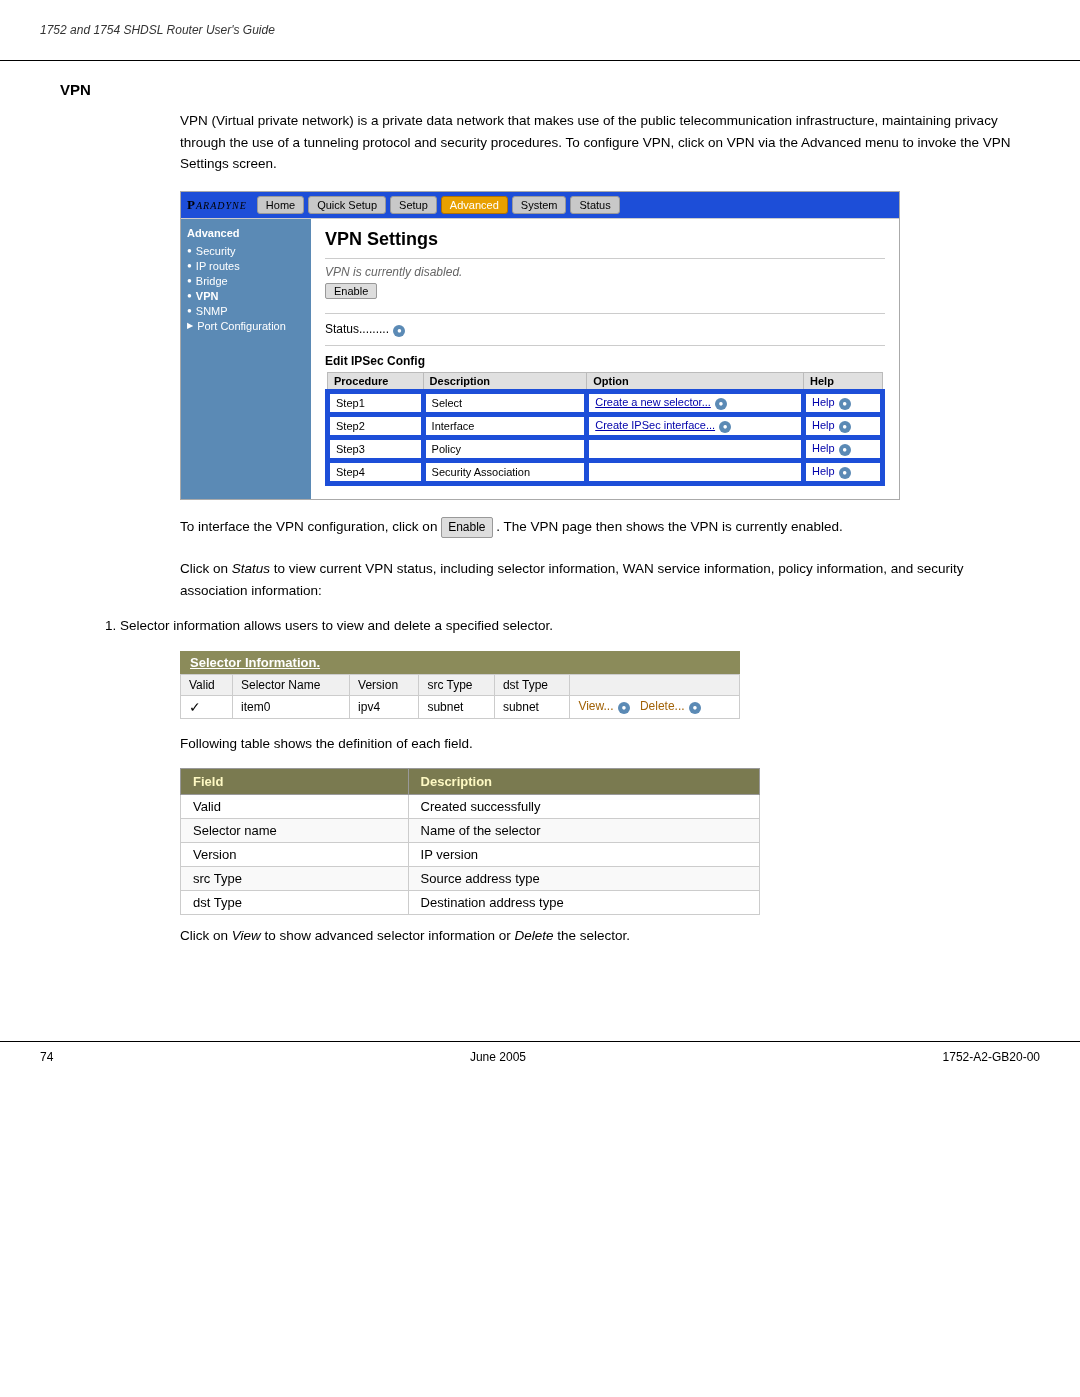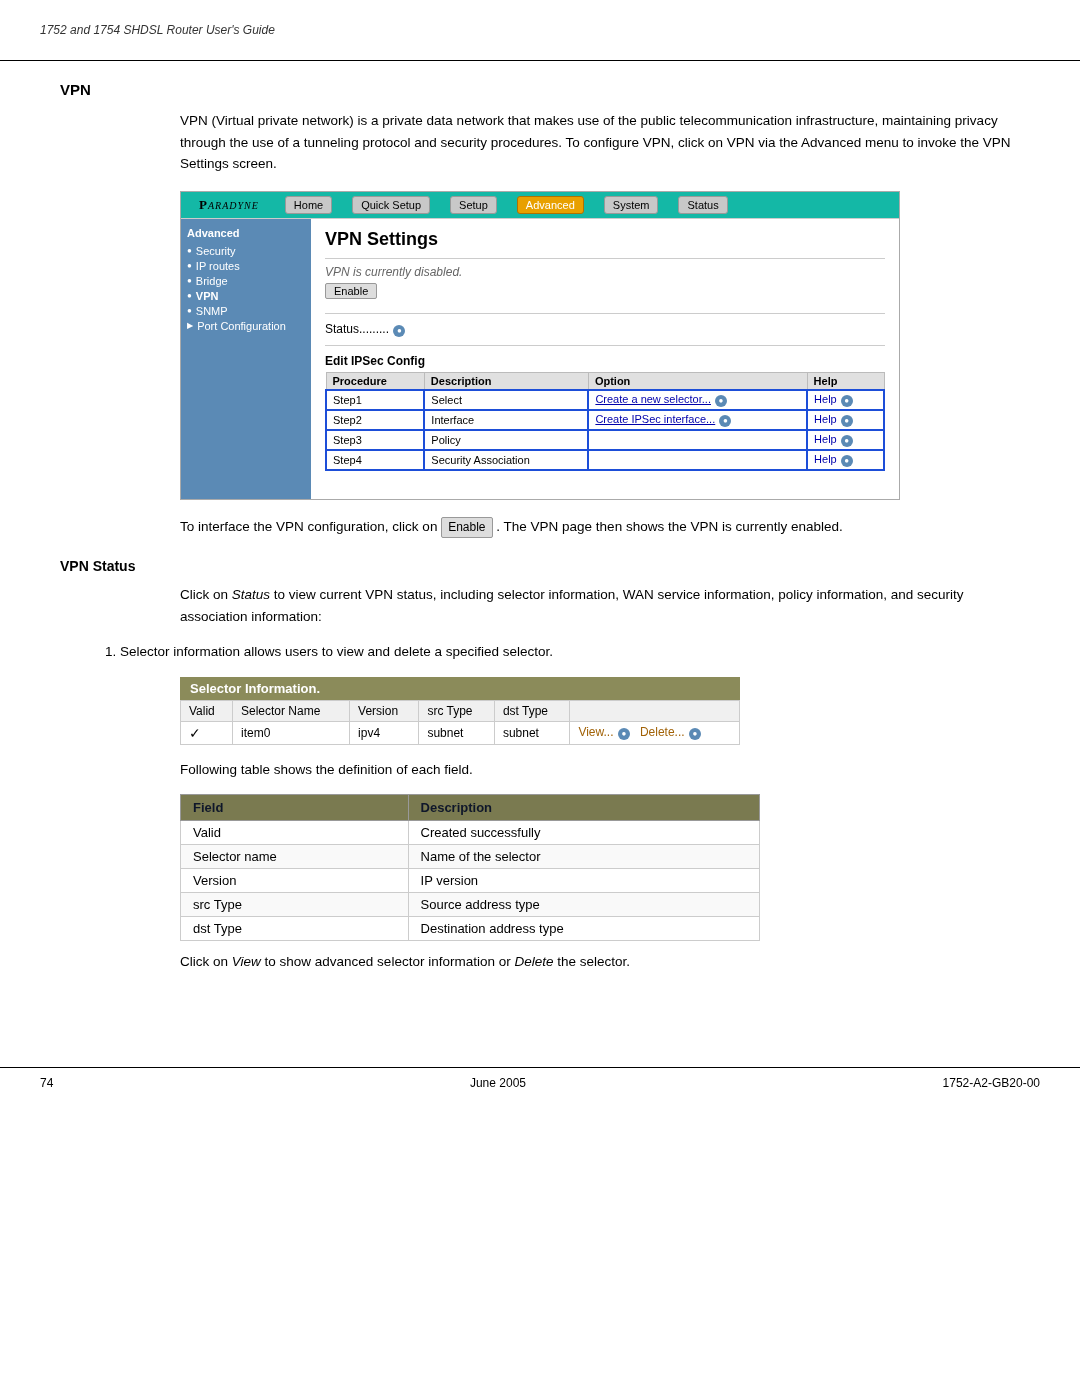--- a/index.html
+++ b/index.html
@@ -46,25 +46,25 @@
     .screenshot-box {
       margin: 16px auto 16px 120px;
       border: 1px solid #aaa;
       background: #fff;
       width: 720px;
       font-size: 12px;
     }
 
     
     .nav-bar {
-      background: #14b8a6;
+      background: #1d4ed8;
       display: flex;
       align-items: center;
-      padding: 4px 18px;
-      gap: 20px;
+      padding: 4px 6px;
+      gap: 4px;
       border-bottom: 1px solid #ccc;
     }
     .nav-logo {
       font-family: Georgia, serif;
       font-size: 13px;
       font-weight: bold;
       color: #000;
       margin-right: 6px;
       letter-spacing: 1px;
     }
@@ -176,21 +176,21 @@
       border-collapse: collapse;
       font-size: 11px;
     }
     .ipsec-table th {
       background: #e0e0e0;
       border: 1px solid #bbb;
       padding: 2px 6px;
       text-align: left;
     }
     .ipsec-table td {
-      border: 2px solid #1d4ed8;
+      border: 5px solid #1d4ed8;
       padding: 2px 6px;
     }
     .help-link {
       color: #00a;
       font-size: 11px;
     }
     .create-link {
       color: #00a;
       font-size: 11px;
       text-decoration: underline;
@@ -243,20 +243,21 @@
     .selector-info-box {
       margin: 14px 0 14px 120px;
       width: 560px;
     }
     .selector-header {
       background: #8B8B5A;
       color: #fff;
       padding: 4px 10px;
       font-size: 13px;
       font-weight: bold;
+      text-decoration: underline;
     }
     .selector-table {
       width: 100%;
       border-collapse: collapse;
       font-size: 12px;
       border: 1px solid #ccc;
     }
     .selector-table th {
       background: #f0f0f0;
       border: 1px solid #ccc;
@@ -280,21 +281,21 @@
 
     
     .def-table {
       margin: 10px 0 10px 120px;
       width: 580px;
       border-collapse: collapse;
       font-size: 13px;
     }
     .def-table th {
       background: #7a7a50;
-      color: #0f172a;
+      color: #fef9c3;
       padding: 5px 12px;
       text-align: left;
       border: 1px solid #999;
     }
     .def-table td {
       border: 1px solid #ccc;
       padding: 4px 12px;
     }
     .def-table tr:nth-child(even) td {
       background: #f9f9f9;
@@ -399,21 +400,20 @@
       </div>
     </div>
 
     <div class="body-text">
       <span>To interface the VPN configuration, click on</span>
       <span class="inline-btn">Enable</span>
       <span>. The VPN page then shows the VPN is currently enabled.</span>
     </div>
 
     <div class="vpn-status-section">
-      <div class="subsection-title">VPN Status</div>
 
       <div class="body-text">
         Click on <em>Status</em> to view current VPN status, including selector information, WAN service information, policy information, and security association information:
       </div>
 
       <ol class="numbered-list">
         <li>Selector information allows users to view and delete a specified selector.</li>
       </ol>
 
       <div class="selector-info-box">

